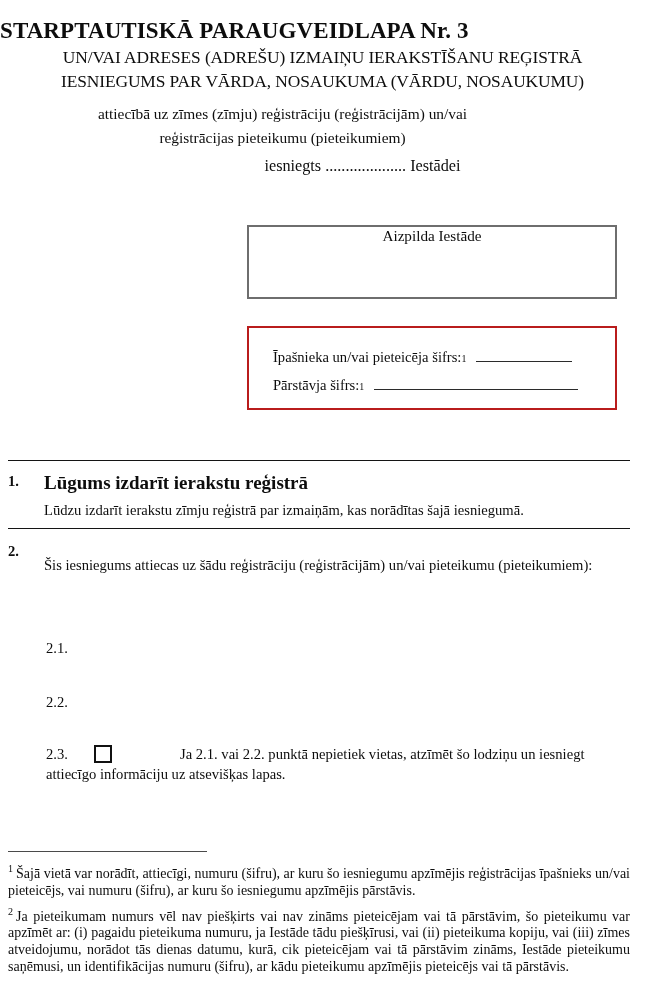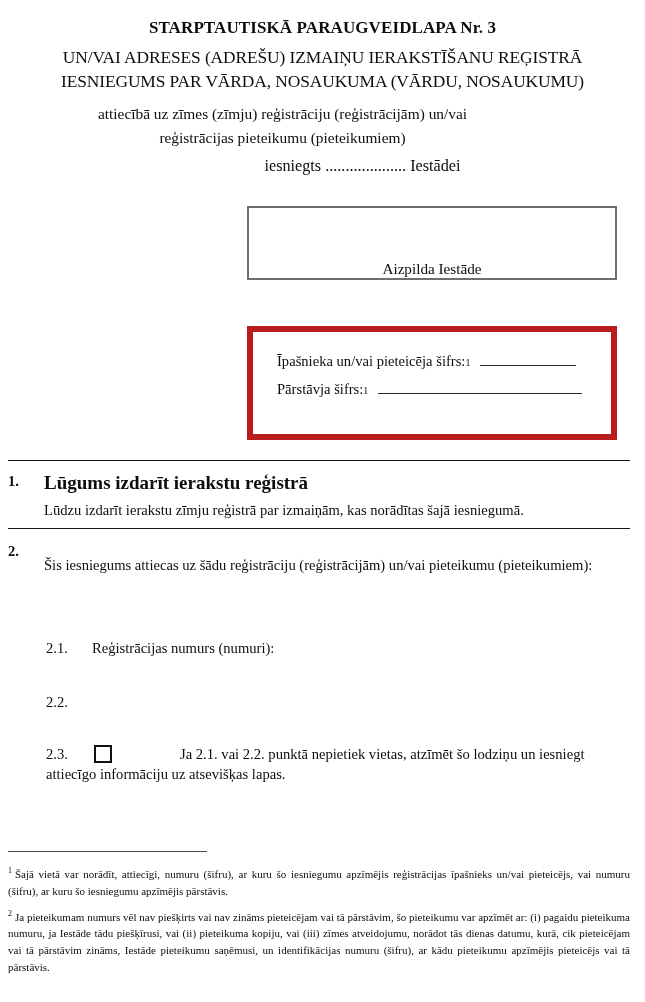--- a/index.html
+++ b/index.html
@@ -22,23 +22,22 @@
     height: 1002px;
     padding: 0;
   }
 
   
   .doc-title {
     position: absolute;
     top: 18px;
     left: 0;
     width: 645px;
-    text-align: center;
     font-weight: bold;
-    font-size: 17px;
+    font-size: 23px;
     letter-spacing: 0.1px;
   }
 
   .subtitle-block {
     position: absolute;
     top: 45px;
     left: 0;
     width: 645px;
     text-align: center;
     font-size: 17.4px;
@@ -65,40 +64,40 @@
     width: 645px;
     text-align: center;
     font-size: 16.2px;
     padding-left: 40px;
   }
 
   
   .office-box {
     position: absolute;
     left: 247px;
-    top: 206px;
+    top: 225px;
     width: 370px;
     height: 74px;
     border: 2px solid #6e6e6e;
     box-sizing: border-box;
     display: flex;
-    align-items: flex-end;
+    align-items: flex-start;
     justify-content: center;
   }
   .office-box-label {
     font-size: 15.2px;
   }
 
   .codes-box {
     position: absolute;
     left: 247px;
     top: 326px;
     width: 370px;
-    height: 114px;
-    border: 6px solid #b91c1c;
+    height: 84px;
+    border: 2px solid #b91c1c;
     box-sizing: border-box;
     padding: 19px 8px 0 24px;
   }
   .code-row {
     display: flex;
     align-items: baseline;
     font-size: 14.6px;
     margin-bottom: 9px;
     white-space: nowrap;
   }
@@ -207,21 +206,21 @@
     height: 0;
     border-top: 1.8px solid #4a4a4a;
   }
   .footnotes {
     position: absolute;
     left: 8px;
     top: 866px;
     width: 622px;
   }
   .footnote {
-    font-size: 11px;
+    font-size: 14px;
     line-height: 16.8px;
     text-align: justify;
     margin-bottom: 9px;
   }
   .footnote .fn-marker {
     font-size: 0.72em;
     vertical-align: super;
     line-height: 0;
     margin-right: 3px;
   }
@@ -271,21 +270,20 @@
     <div class="sec-body">Lūdzu izdarīt ierakstu zīmju reģistrā par izmaiņām, kas norādītas šajā iesniegumā.</div>
   </div>
 
   <div class="section" id="section-2">
     <span class="sec-num">2.</span>
     <div class="sec-body">Šis iesniegums attiecas uz šādu reģistrāciju (reģistrācijām) un/vai pieteikumu (pieteikumiem):</div>
   </div>
 
   <div class="subitem" id="sub-2-1">
     <span class="sub-num">2.1.</span>
-    <span class="sub-text">Reģistrācijas numurs (numuri):</span>
   </div>
 
   <div class="subitem" id="sub-2-2">
     <span class="sub-num">2.2.</span>
   </div>
 
   <div class="subitem" id="sub-2-3">
     <span class="sub-num">2.3.</span>
     <span class="checkbox"></span>
     <span class="sub-text">Ja 2.1. vai 2.2. punktā nepietiek vietas, atzīmēt šo lodziņu un iesniegt attiecīgo informāciju uz atsevišķas lapas.</span>

